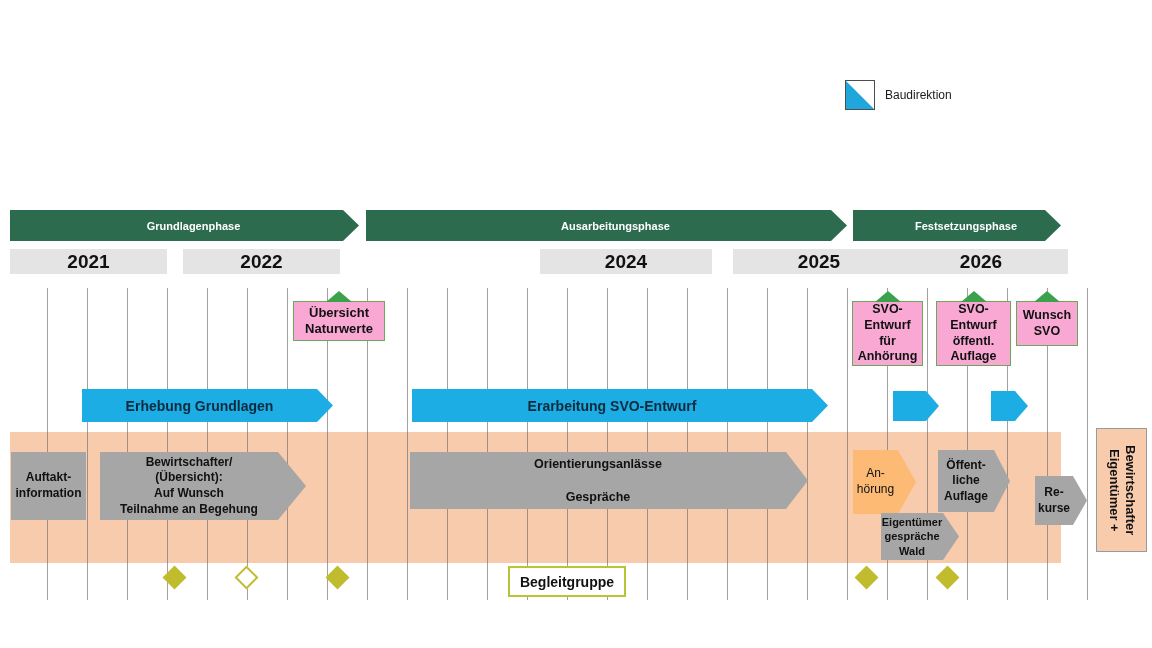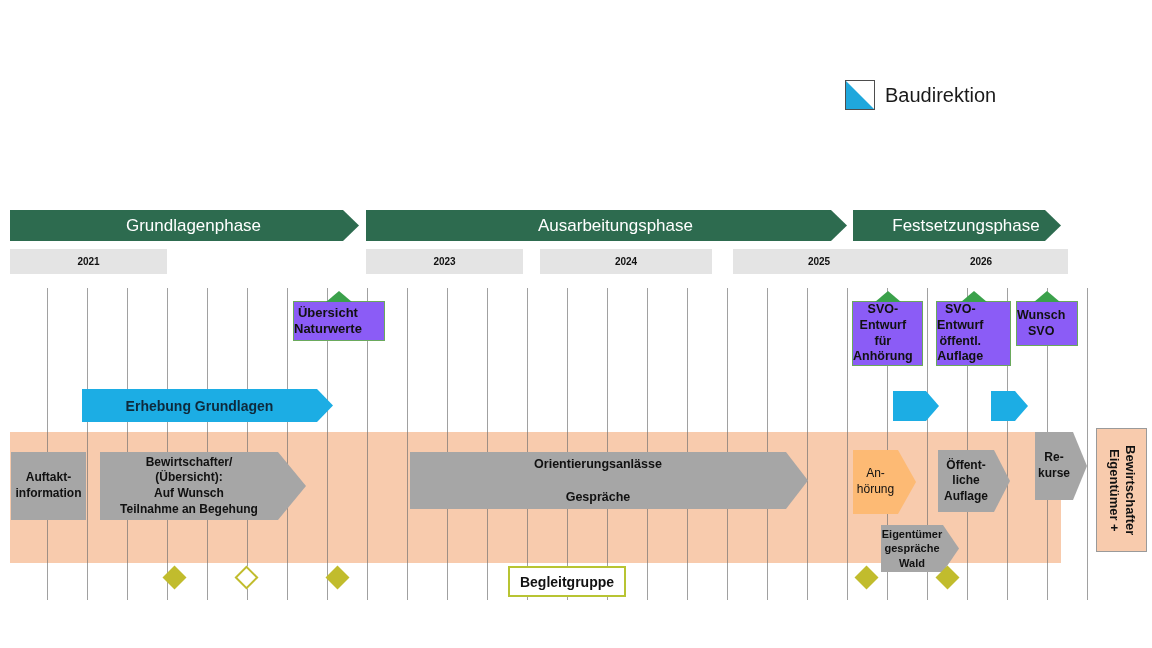--- a/index.html
+++ b/index.html
@@ -9,38 +9,38 @@
   }
   
   .gridlines{
     position:absolute;left:47px;top:288px;width:1041px;height:312px;z-index:1;
     background-image:repeating-linear-gradient(to right,
       rgba(110,110,110,.65) 0, rgba(110,110,110,.65) 1px,
       transparent 1px, transparent 40px);
   }
   
   .legend{position:absolute;left:845px;top:80px;display:flex;align-items:center;gap:10px;z-index:2;}
-  .legend-label{font-size:20px;color:#1a1a1a;}
+  .legend-label{font-size:12px;color:#1a1a1a;}
   
   .phase{
     position:absolute;top:210px;height:31px;background:#2D6B4F;z-index:2;
     clip-path:polygon(0 0, calc(100% - 16px) 0, 100% 50%, calc(100% - 16px) 100%, 0 100%);
     display:flex;align-items:center;justify-content:center;
-    color:#ffffff;font-weight:normal;font-size:17px;padding-right:16px;box-sizing:border-box;padding-left:34px;
+    color:#ffffff;font-weight:bold;font-size:11px;padding-right:16px;box-sizing:border-box;padding-left:34px;
   }
   
   .year{
     position:absolute;top:249px;height:25px;background:#E4E4E4;z-index:2;
     display:flex;align-items:center;justify-content:center;
-    color:#111;font-weight:bold;font-size:10px;
+    color:#111;font-weight:bold;font-size:19px;
   }
   
   .milestone{
-    position:absolute;background:#8b5cf6;border:1px solid #6AA95C;z-index:2;
-    display:flex;align-items:center;justify-content:flex-start;text-align:center;
+    position:absolute;background:#f9a8d4;border:1px solid #6AA95C;z-index:2;
+    display:flex;align-items:center;justify-content:center;text-align:center;
     color:#111;font-weight:bold;font-size:12.5px;line-height:1.25;box-sizing:border-box;
   }
   .milestone .tri{
     position:absolute;top:-11px;left:50%;margin-left:-13px;width:0;height:0;
     border-left:13px solid transparent;border-right:13px solid transparent;
     border-bottom:11px solid #3BA14B;
   }
   
   .bluebar{
     position:absolute;background:#1CADE4;z-index:2;
@@ -102,22 +102,22 @@
   <div class="phase" style="left:366px;width:481px;">
     <span>Ausarbeitungsphase</span>
   </div>
   <div class="phase" style="left:853px;width:208px;">
     <span>Festsetzungsphase</span>
   </div>
 
   <div class="year" style="left:10px;width:157px;">
       <span>2021</span>
     </div>
-  <div class="year" style="left:366px;width:157px;">
-      <span>2023</span>
+  <div class="year" style="left:183px;width:157px;">
+      <span>2022</span>
     </div>
   <div class="year" style="left:540px;width:172px;">
       <span>2024</span>
     </div>
   <div class="year" style="left:717px;width:172px;margin-left:16px;">
       <span>2025</span>
     </div>
   <div class="year" style="left:894px;width:174px;">
       <span>2026</span>
     </div>
@@ -142,20 +142,23 @@
 Auflage</span>
   </div>
   <div class="milestone" style="left:1016px;top:301px;width:62px;height:45px;">
     <span class="tri"></span>
     <span class="pre">Wunsch
 SVO</span>
   </div>
 
   <div class="bluebar" style="left:82px;top:389px;width:251px;height:33px;">
     <span>Erhebung Grundlagen</span>
+  </div>
+  <div class="bluebar" style="left:412px;top:389px;width:416px;height:33px;">
+    <span>Erarbeitung SVO-Entwurf</span>
   </div>
   <div class="bluebar small" style="left:893px;top:391px;width:46px;height:30px;"></div>
   <div class="bluebar small" style="left:991px;top:391px;width:37px;height:30px;"></div>
 
   <div class="graybox" style="left:11px;top:452px;width:75px;height:68px;">
     <span class="pre">Auftakt-
 information</span>
   </div>
   <div class="grayarrow" style="--tip:28px;left:100px;top:452px;width:206px;height:68px;">
     <span class="pre">Bewirtschafter/
@@ -170,25 +173,25 @@
   </div>
   <div class="grayarrow light" style="--tip:18px;left:853px;top:450px;width:63px;height:64px;">
     <span class="pre">An-
 hörung</span>
   </div>
   <div class="grayarrow" style="--tip:16px;left:938px;top:450px;width:72px;height:62px;">
     <span class="pre">Öffent-
 liche
 Auflage</span>
   </div>
-  <div class="grayarrow" style="--tip:14px;left:1035px;top:432px;width:52px;height:68px;">
+  <div class="grayarrow" style="--tip:14px;left:1035px;top:476px;width:52px;height:49px;">
     <span class="pre">Re-
 kurse</span>
   </div>
-  <div class="grayarrow" style="--tip:16px;left:881px;top:513px;width:78px;height:47px;font-size:11px;margin-top:12px;">
+  <div class="grayarrow" style="--tip:16px;left:881px;top:513px;width:78px;height:47px;font-size:11px;">
     <span class="pre">Eigentümer
 gespräche
 Wald</span>
   </div>
 
   <div class="vlabel">
     <span class="vtxt">Eigentümer +
 Bewirtschafter</span>
   </div>
 

